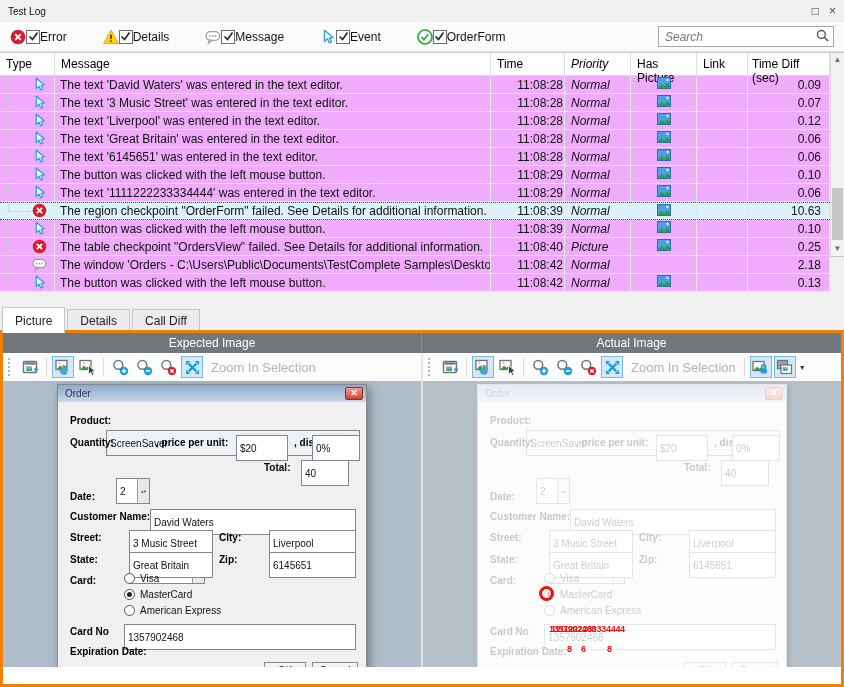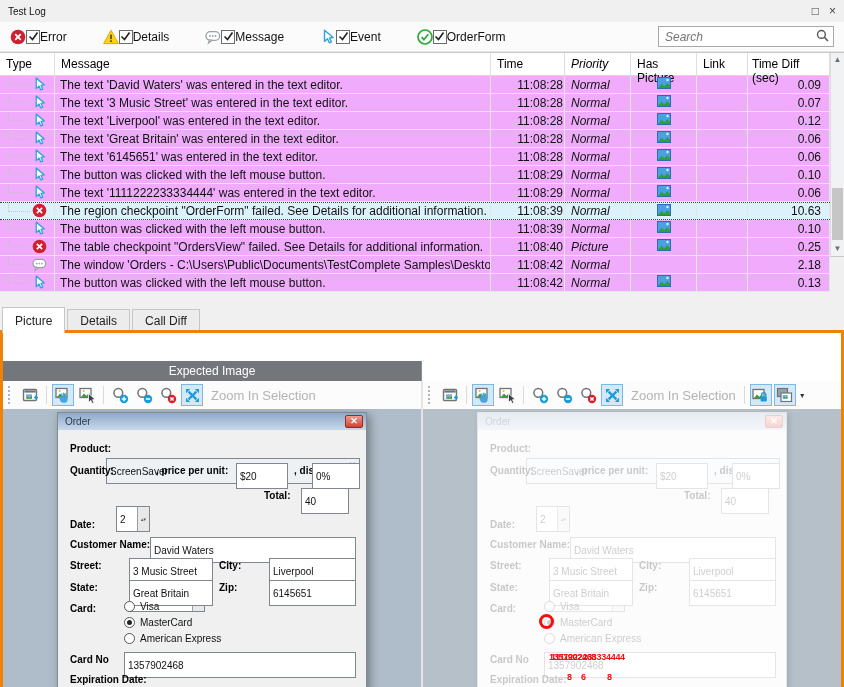--- a/index.html
+++ b/index.html
@@ -42,21 +42,21 @@
   .vscroll .up { top:0; } .vscroll .dn { bottom:0; }
   .vthumb { position:absolute; left:1px; width:11px; bottom:16px; height:52px; background:#c6c6c6; }
 
   
   .tabsbar { position:absolute; top:306px; left:2px; display:flex; align-items:flex-end; height:27px; }
   .tab { padding:4px 12px 5px 12px; font-size:12px; background:#ececec; border:1px solid #c6c6c6; border-bottom:none; margin-right:2px; color:#222; }
   .tab.active { background:#fff; padding-top:6px; position:relative; z-index:3; }
 
   
   .ppanel { position:absolute; top:330px; left:0; width:844px; height:357px; border:3px solid #ef8106; background:#fff; }
-  .phead { display:flex; height:20px;margin-top:28px; }
+  .phead { display:flex; height:20px; }
   .phead > div { width:50%; background:#73767b; color:#fff; font-size:12px; display:flex; align-items:center; justify-content:center; }
   .phead > div:first-child { border-right:1px solid #8b8e93; }
   .panes { display:flex; height:314px; }
   .pane { width:418px; display:flex; flex-direction:column; }
   .pane-div { width:2px; background:#e4e4e4; }
   .ptoolbar { height:28px; background:#fcfcfc; display:flex; align-items:center; padding-left:3px; }
   .grip { width:6px; height:18px; border-left:2px dotted #b3b3b3; margin:0 4px 0 2px; }
   .tbtn { width:22px; height:22px; display:flex; align-items:center; justify-content:center; border:1px solid transparent; margin:0 1px; }
   .tbtn.sel { background:#d3e9f8; border:1px solid #7cb9e4; }
   .tsep { width:1px; height:18px; background:#dadada; margin:0 4px; }
@@ -446,20 +446,21 @@
 
 <div class="tabsbar">
   <span class="tab active">Picture</span>
   <span class="tab">Details</span>
   <span class="tab">Call Diff</span>
 </div>
 
 <div class="ppanel">
   <div class="phead">
     <div>Expected Image</div>
+    <div>Actual Image</div>
   </div>
   <div class="panes">
 
     <div class="pane">
       <div class="ptoolbar">
         <span class="grip"></span>
         <span class="tbtn">
             <svg width="17" height="16" viewBox="0 0 17 16">
               <rect x="1.5" y="2.5" width="13" height="11" rx="1" fill="#fff" stroke="#6f7479" stroke-width="1.4"></rect>
               <rect x="2.4" y="3.4" width="11.2" height="2.2" fill="#6f7479"></rect>

